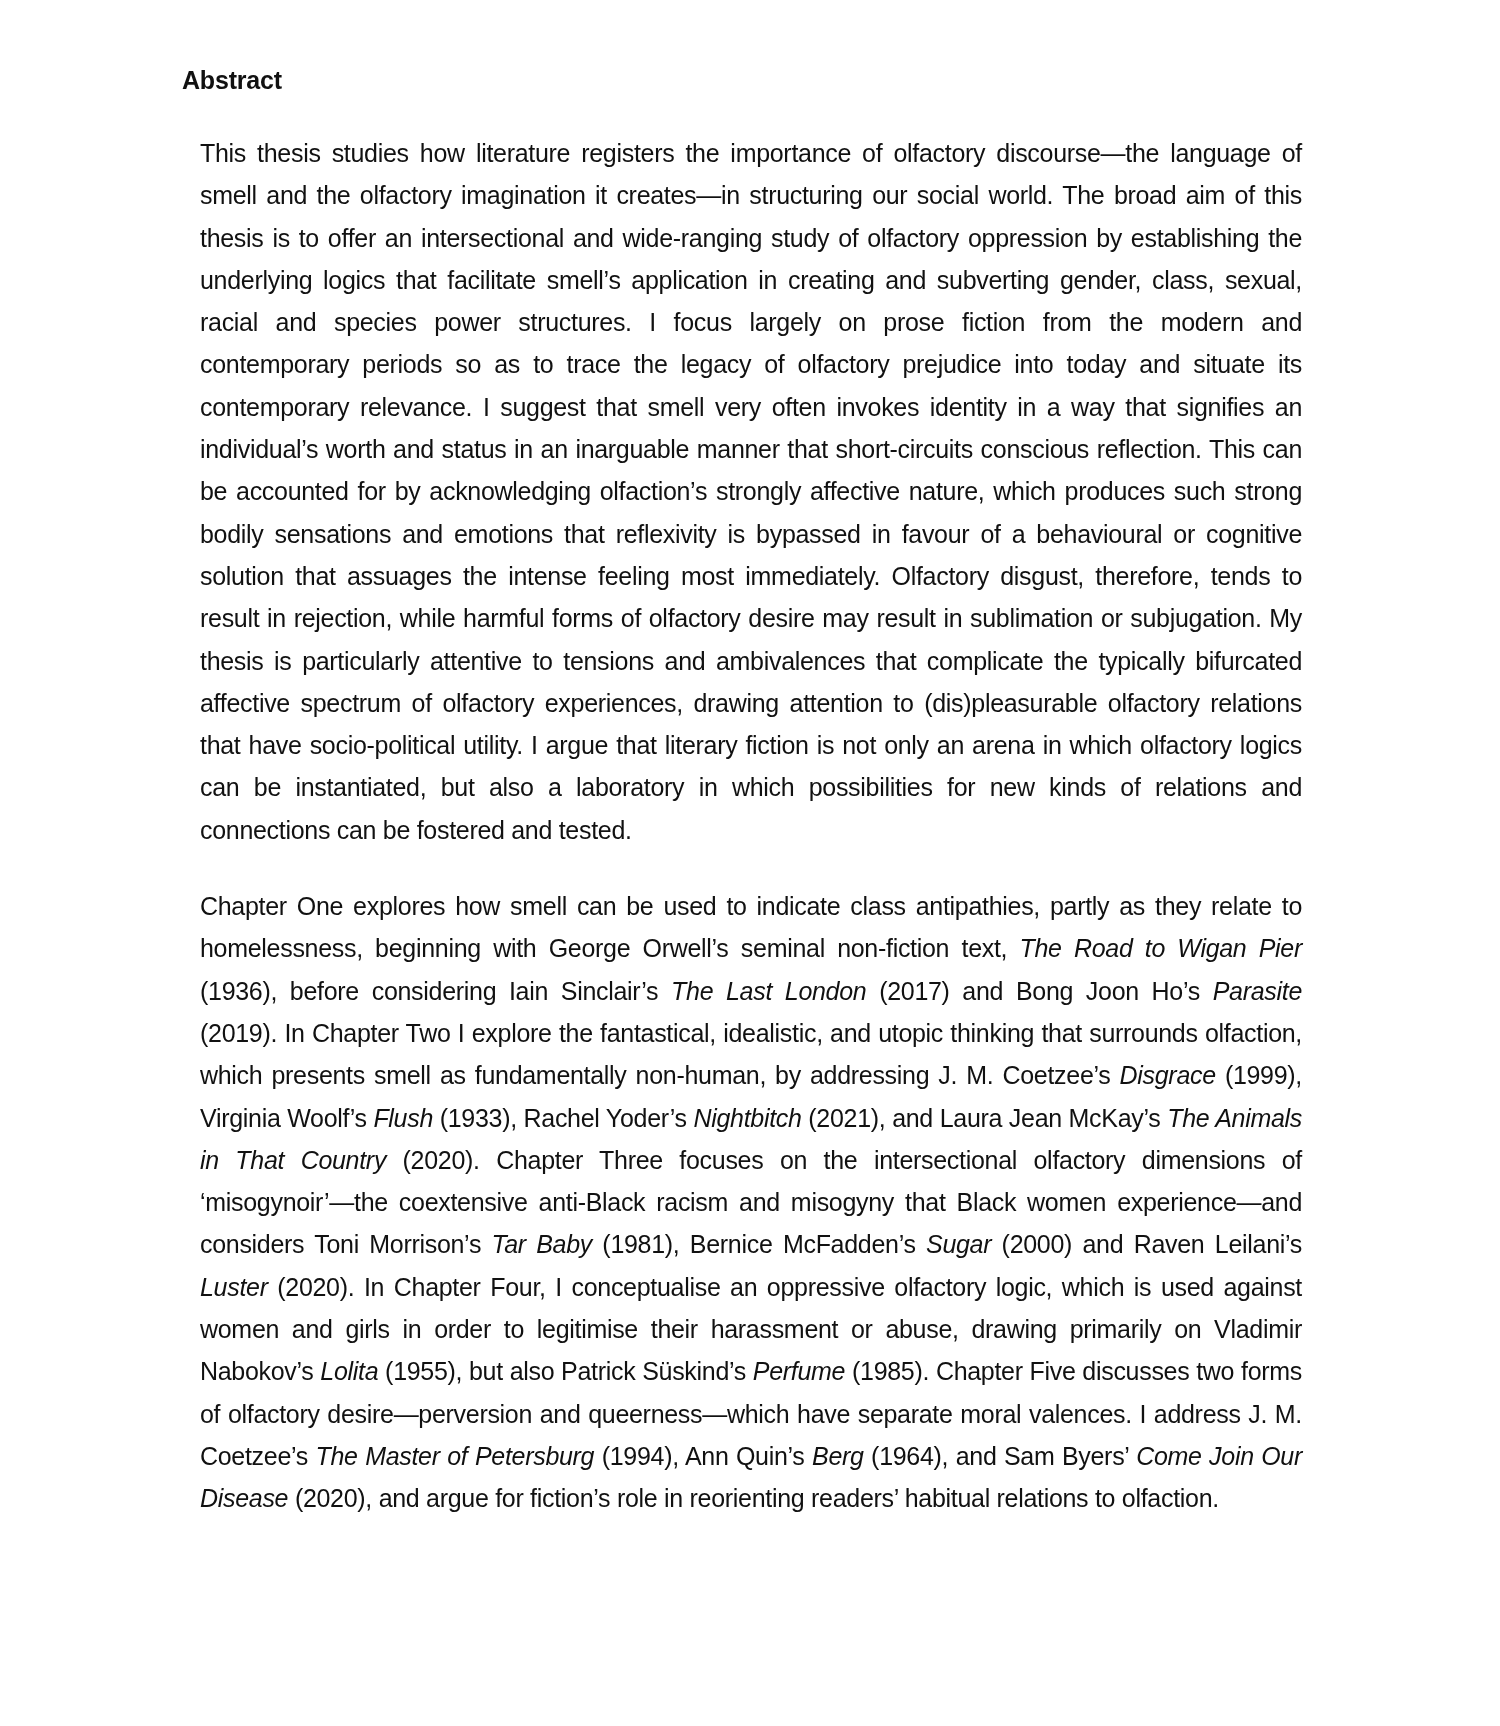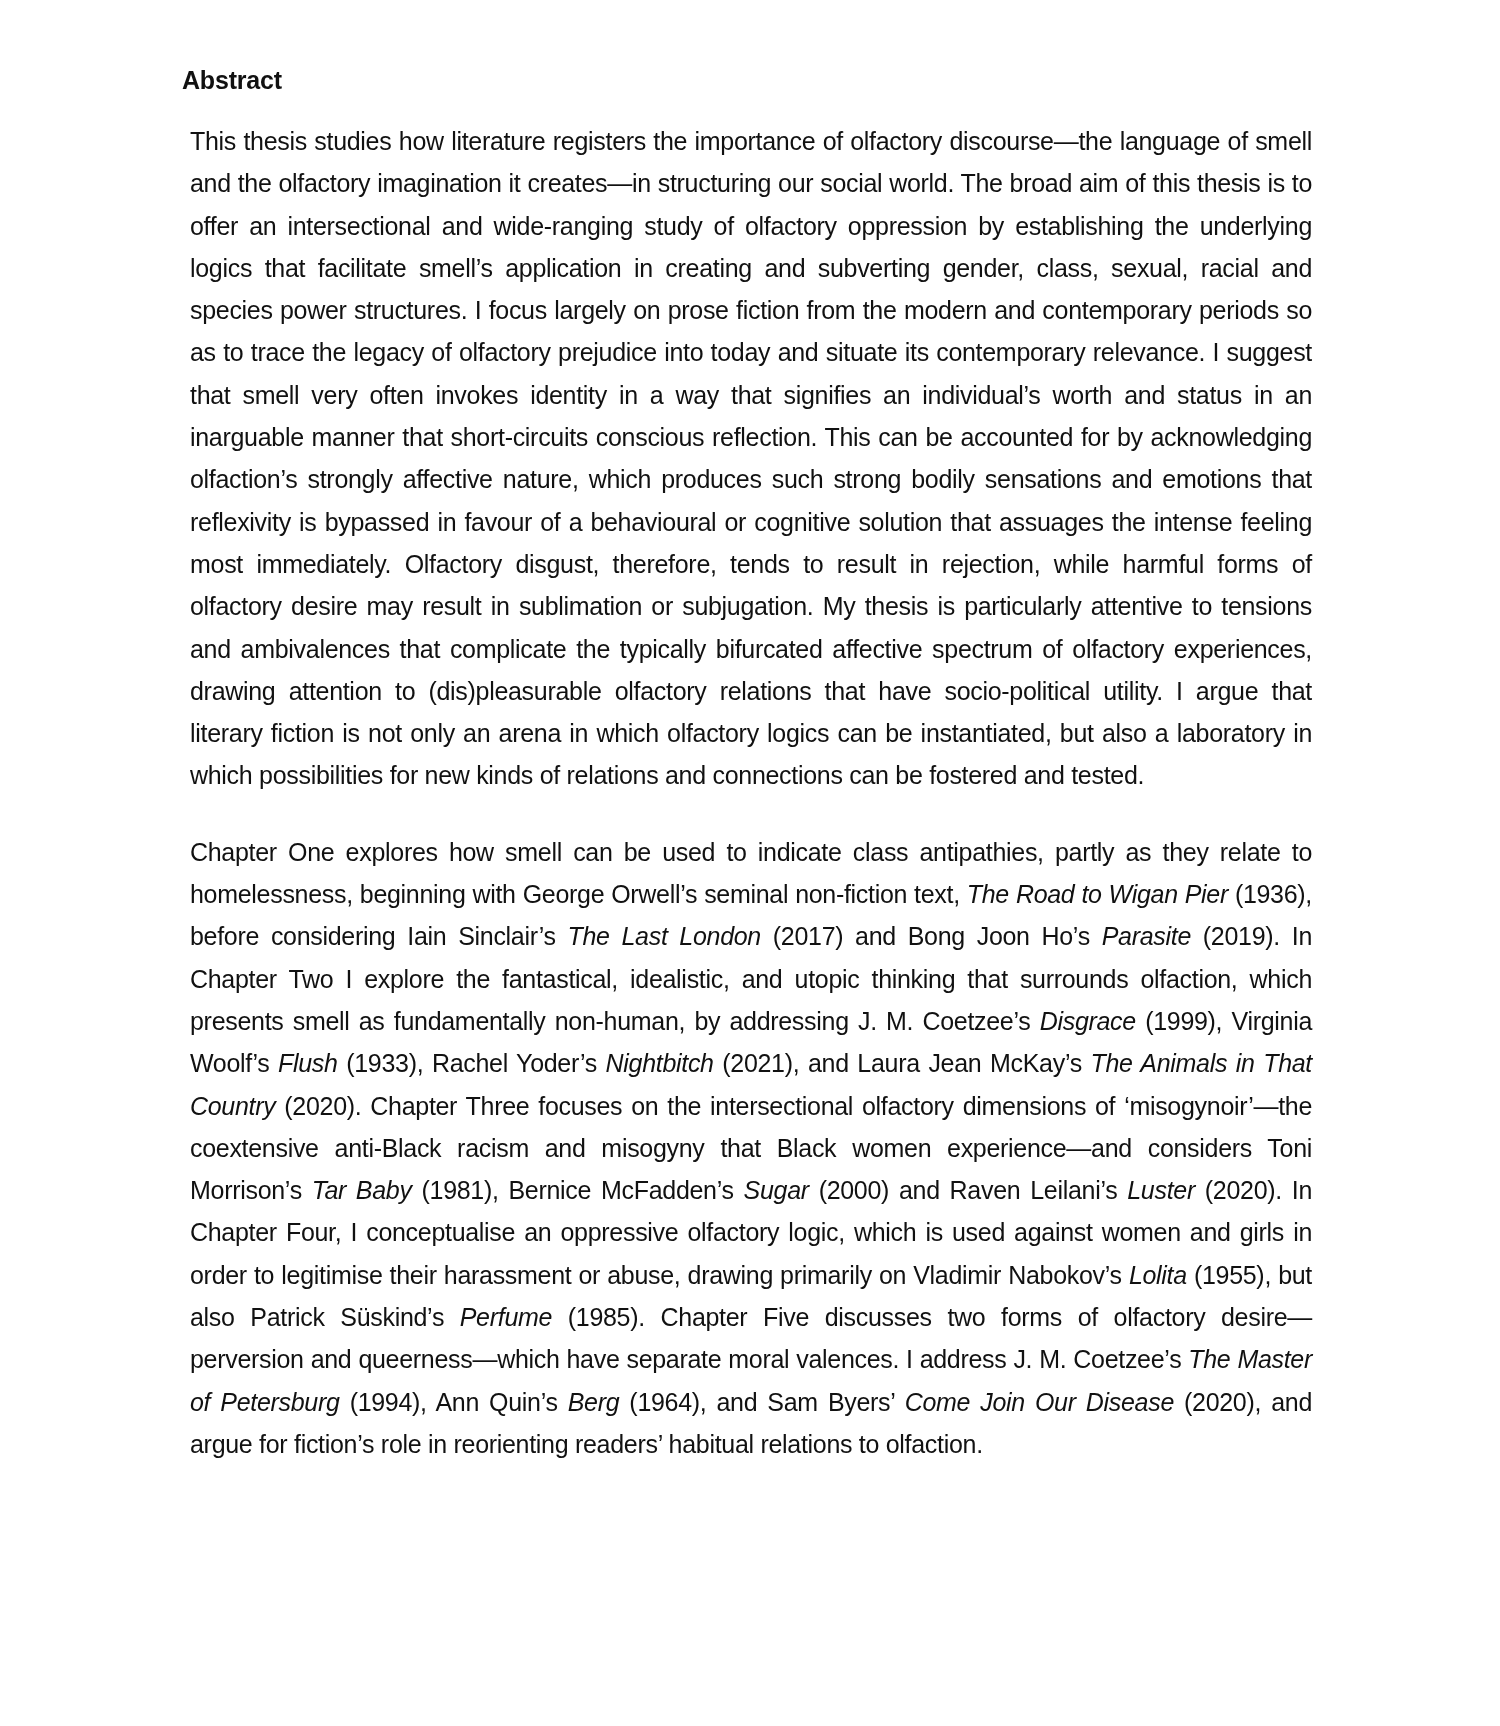--- a/index.html
+++ b/index.html
@@ -4,25 +4,25 @@
 <style>
   html, body { margin: 0; padding: 0; background: #ffffff; }
   body { width: 1500px; height: 1726px; position: relative; overflow: hidden; }
   .page {
     position: absolute; left: 182px; top: 60px; width: 1138px;
     font-family: "Liberation Sans", "DejaVu Sans", sans-serif;
     color: #111111;
   }
   .heading {
     font-weight: bold; font-size: 25px; line-height: 40px;
-    margin: 0 0 20px 0; letter-spacing: -0.2px;
+    margin: 0 0 32px 0; letter-spacing: -0.2px;
   }
   .para {
     font-size: 25px; line-height: 42.3px; text-align: justify;
-    margin: 8px; letter-spacing: -0.3px; word-spacing: 0px;
+    margin: 18px; letter-spacing: -0.3px; word-spacing: 0px;
   }
   .para + .para { margin-top: 34px; }
   .para i { }
 </style>
 </head>
 <body>
 
 <div class="page">
   <h1 class="heading">Abstract</h1>
   <div id="paragraphs">

